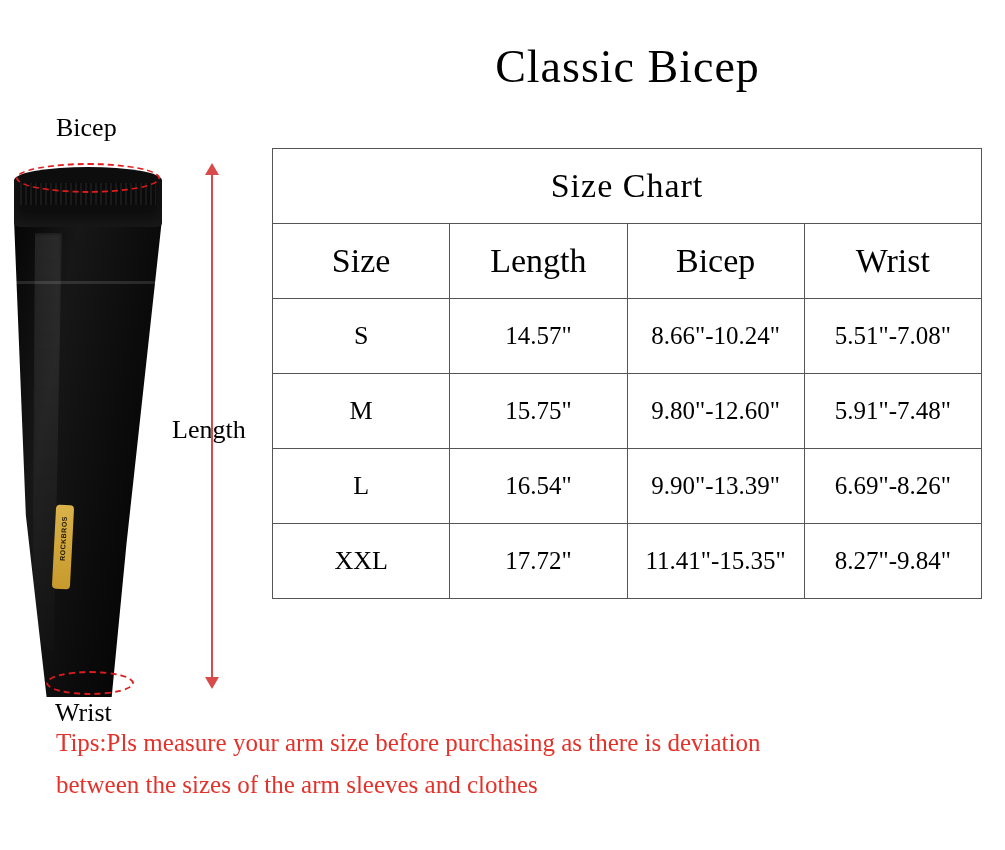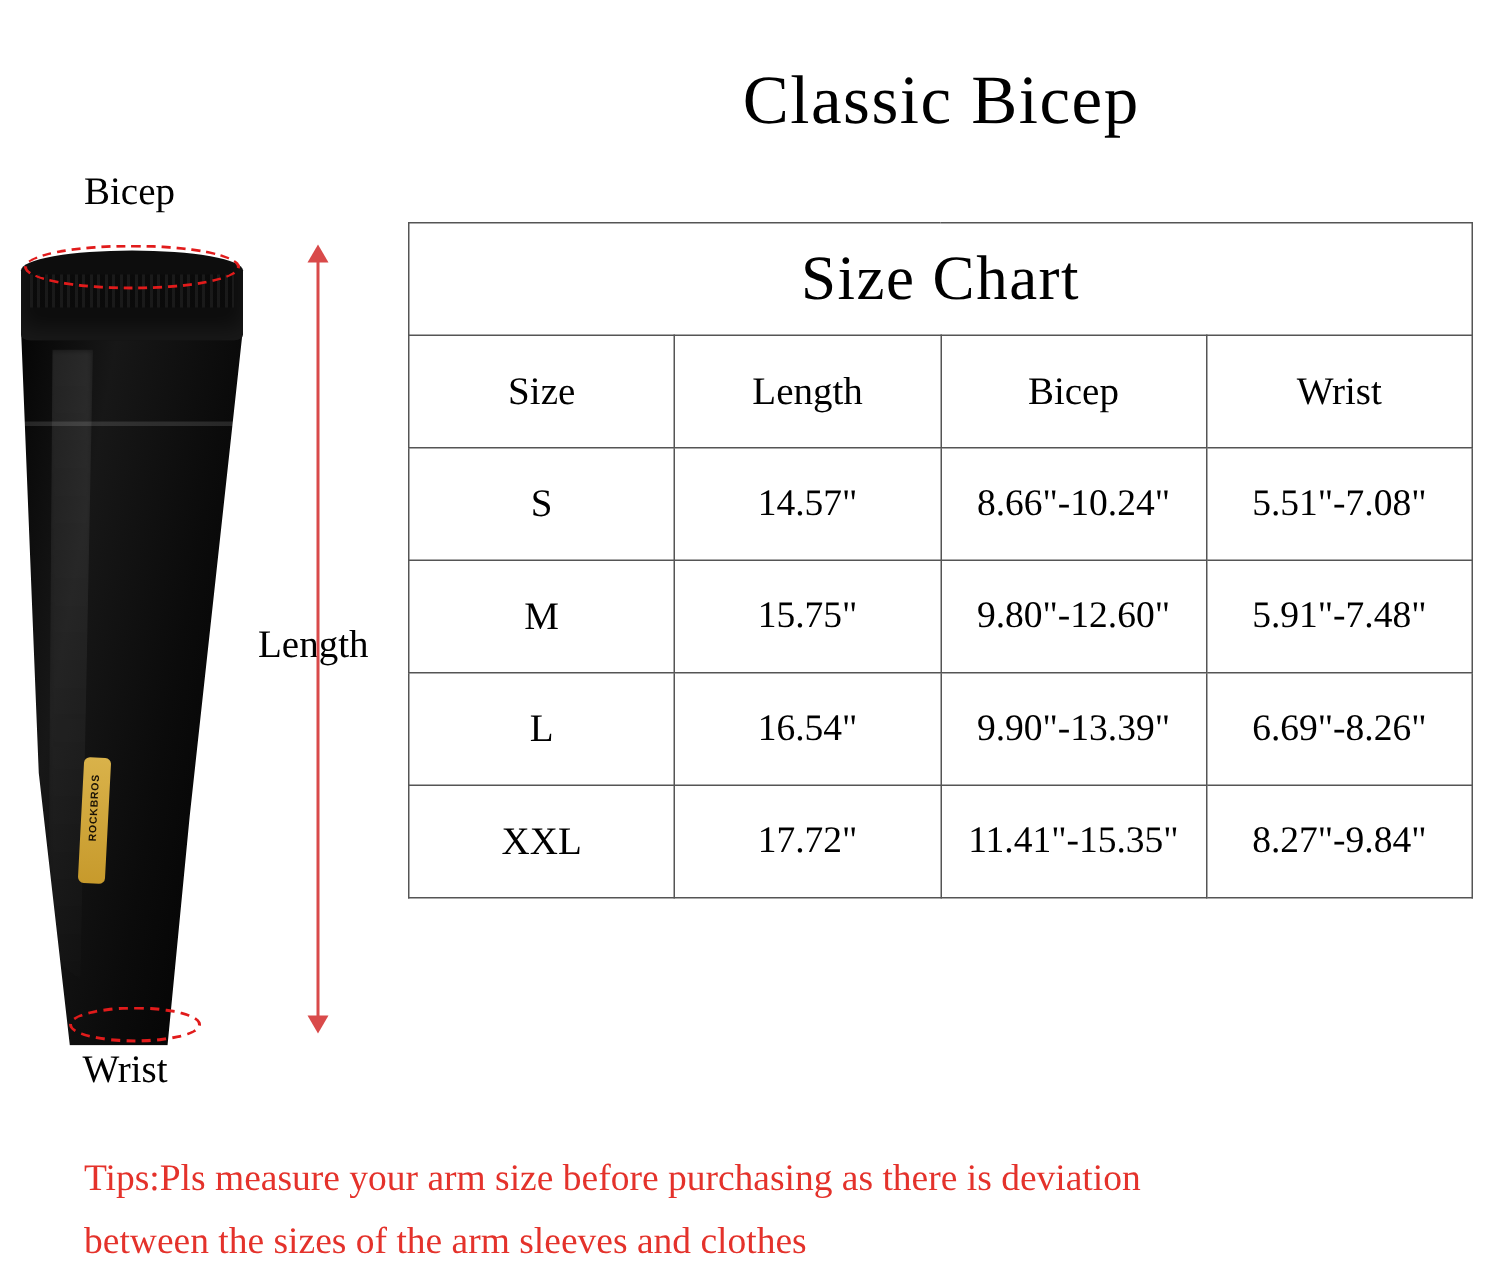--- a/index.html
+++ b/index.html
@@ -198,48 +198,47 @@
     table-layout: fixed;
   }
   table.size-chart td, table.size-chart th {
     border: 1px solid #555;
     text-align: center;
     font-weight: normal;
     font-family: "Liberation Serif", serif;
     color: #000;
   }
   .chart-caption {
-    font-size: 42px;
+    font-size: 34px;
     height: 72px;
     letter-spacing: 1px;
     margin-left: 20px;
   }
   .col-head {
-    font-size: 26px;
+    font-size: 34px;
     height: 72px;
   }
   .cell {
     font-size: 25px;
     height: 72px;
   }
   .cell-size {
     font-size: 26px;
   }
 
   
   .tips {
     position: absolute;
     left: 56px;
     top: 722px;
     width: 920px;
     color: #e4322b;
     font-size: 25px;
     line-height: 42px;
     font-family: "Liberation Serif", serif;
-    margin-top: 43px;
   }
 </style>
 </head>
 <body>
 
 <div class="page">
 
   <div class="title">Classic Bicep</div>
 
   <div class="illustration">

